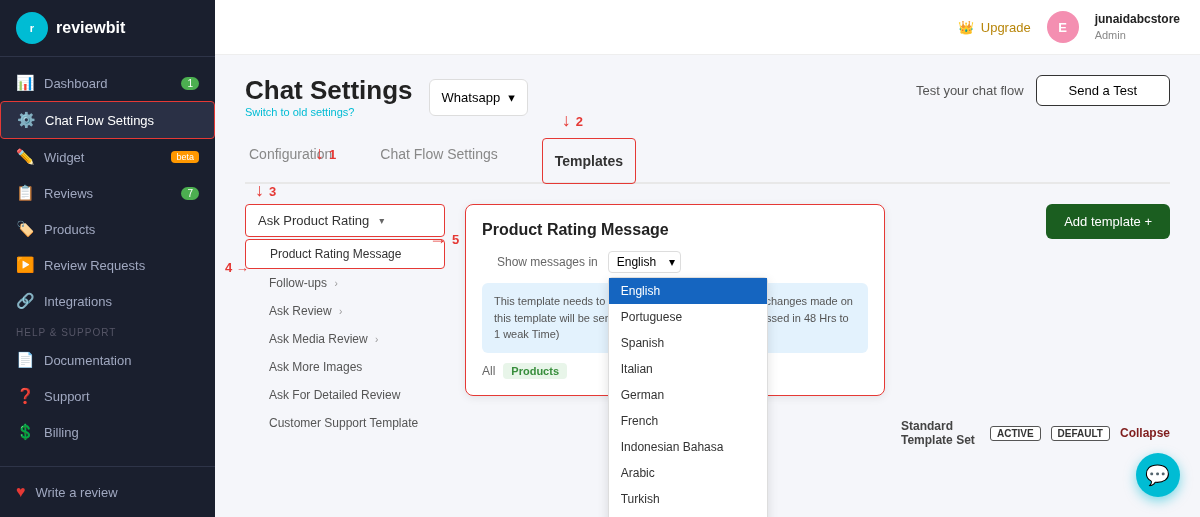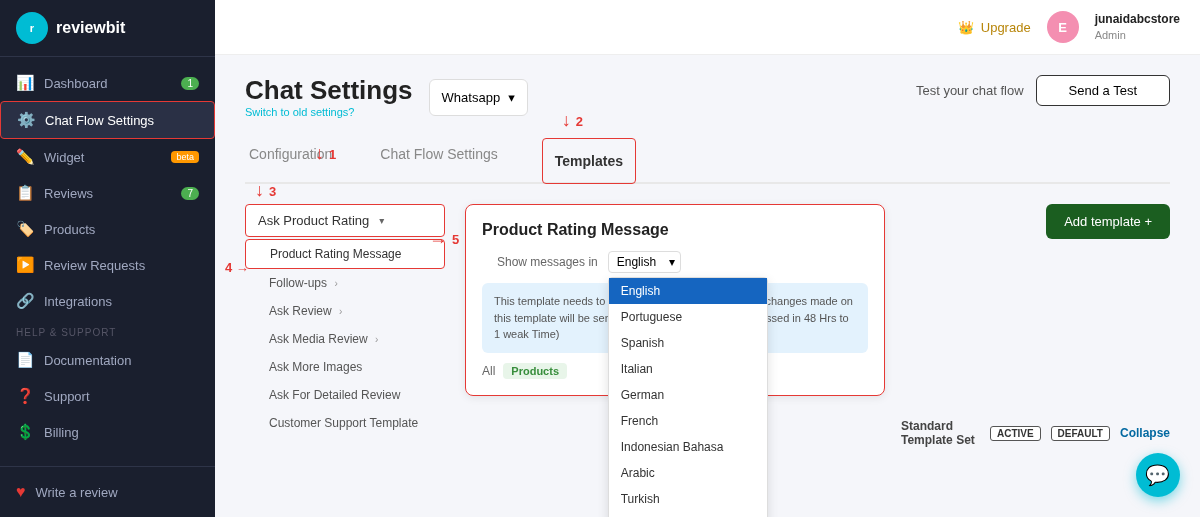--- a/index.html
+++ b/index.html
@@ -324,21 +324,21 @@
       font-size: 12px; color: #444; font-weight: bold;
     }
     .badge-active {
       background: white; border: 1px solid #555;
       font-size: 10px; padding: 1px 6px; border-radius: 3px; color: #333;
     }
     .badge-default {
       background: white; border: 1px solid #555;
       font-size: 10px; padding: 1px 6px; border-radius: 3px; color: #333;
     }
-    .collapse-link { color: #0369a1; cursor: pointer; font-size: 12px; margin-left: auto; }
+    .collapse-link { color: #7f1d1d; cursor: pointer; font-size: 12px; margin-left: auto; }
 
     
     .chat-fab {
       position: fixed;
       bottom: 20px;
       right: 20px;
       width: 44px; height: 44px;
       background: #00bcd4;
       border-radius: 50%;
       display: flex; align-items: center; justify-content: center;

